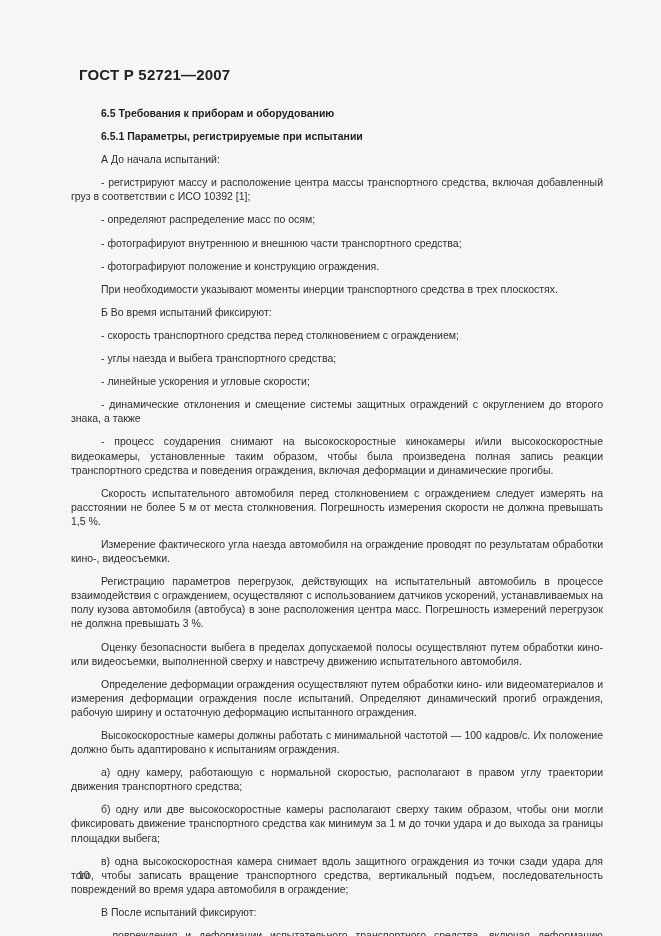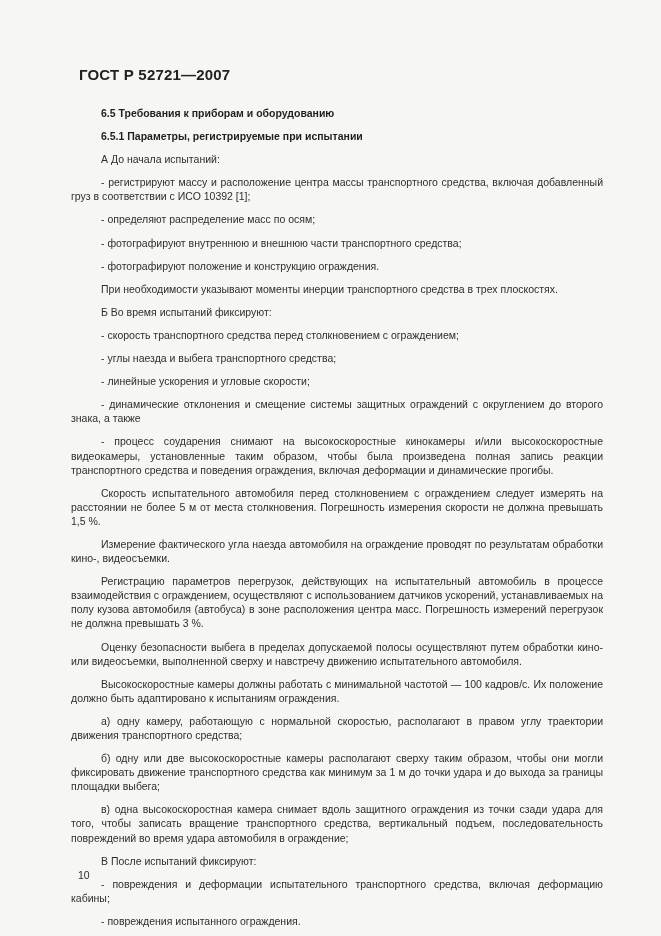--- a/index.html
+++ b/index.html
@@ -71,20 +71,21 @@
       <p class="para body">Б  Во время испытаний фиксируют:</p>
       <p class="para body">- скорость транспортного средства перед столкновением с ограждением;</p>
       <p class="para body">- углы наезда и выбега транспортного средства;</p>
       <p class="para body">- линейные ускорения и угловые скорости;</p>
       <p class="para body">- динамические отклонения и смещение системы защитных ограждений с округлением до второго знака, а также</p>
       <p class="para body">- процесс соударения снимают на высокоскоростные кинокамеры и/или высокоскоростные видеокамеры, установленные таким образом, чтобы была произведена полная запись реакции транспортного средства и поведения ограждения, включая деформации и динамические прогибы.</p>
       <p class="para body">Скорость испытательного автомобиля перед столкновением с ограждением следует измерять на расстоянии не более 5 м от места столкновения. Погрешность измерения скорости не должна превышать 1,5 %.</p>
       <p class="para body">Измерение фактического угла наезда автомобиля на ограждение проводят по результатам обработки кино-, видеосъемки.</p>
       <p class="para body">Регистрацию параметров перегрузок, действующих на испытательный автомобиль в процессе взаимодействия с ограждением, осуществляют с использованием датчиков ускорений, устанавливаемых на полу кузова автомобиля (автобуса) в зоне расположения центра масс. Погрешность измерений перегрузок не должна превышать 3 %.</p>
       <p class="para body">Оценку безопасности выбега в пределах допускаемой полосы осуществляют путем обработки кино- или видеосъемки, выполненной сверху и навстречу движению испытательного автомобиля.</p>
+      <p class="para body">Определение деформации ограждения осуществляют путем обработки кино- или видеоматериалов и измерения деформации ограждения после испытаний. Определяют динамический прогиб ограждения, рабочую ширину и остаточную деформацию испытанного ограждения.</p>
       <p class="para body">Высокоскоростные камеры должны работать с минимальной частотой — 100 кадров/с. Их положение должно быть адаптировано к испытаниям ограждения.</p>
       <p class="para body">а)  одну камеру, работающую с нормальной скоростью, располагают в правом углу траектории движения транспортного средства;</p>
       <p class="para body">б)  одну или две высокоскоростные камеры располагают сверху таким образом, чтобы они могли фиксировать движение транспортного средства как минимум за 1 м до точки удара и до выхода за границы площадки выбега;</p>
       <p class="para body">в)  одна высокоскоростная камера снимает вдоль защитного ограждения из точки сзади удара для того, чтобы записать вращение транспортного средства, вертикальный подъем, последовательность повреждений во время удара автомобиля в ограждение;</p>
       <p class="para body">В  После испытаний фиксируют:</p>
       <p class="para body">- повреждения и деформации испытательного транспортного средства, включая деформацию кабины;</p>
       <p class="para body">- повреждения испытанного ограждения.</p>
       <p class="para body">Осуществляют фотографирование транспортного средства и ограждения.</p>
     </div>
 

